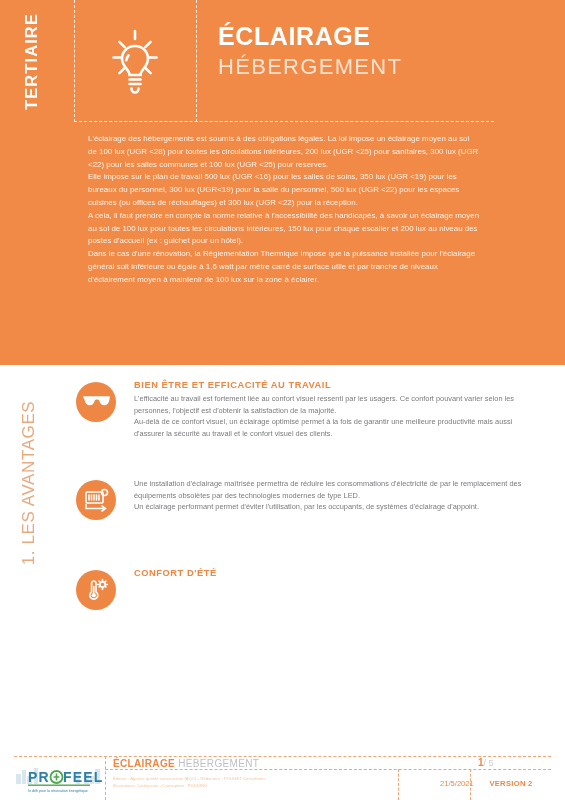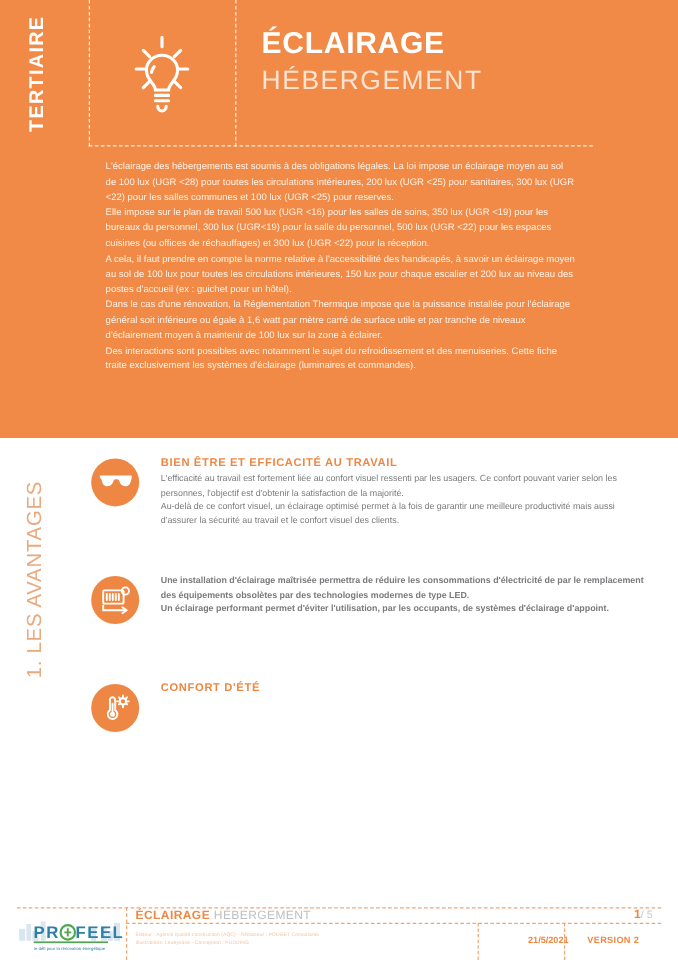--- a/index.html
+++ b/index.html
@@ -116,27 +116,27 @@
     font-size: 10px; letter-spacing: .35px;
   }
   .foot-title b { color: #EE8743; font-weight: bold; }
   .foot-title i { color: #BFC0C2; font-style: normal; }
   .foot-credits {
     position: absolute; left: 113px; top: 775px; width: 275px;
     color: #F3C3A1; font-size: 4.1px; line-height: 1.75; letter-spacing: .1px;
   }
   .foot-page {
     position: absolute; left: 478px; top: 757px; width: 66px;
-    text-align: right; font-size: 9px;
+    text-align: left; font-size: 9px;
   }
   .foot-page b { color: #EE8743; font-weight: bold; font-size: 10px; }
   .foot-page i { color: #C9CBCD; font-style: normal; }
   .foot-date {
     position: absolute; left: 400px; top: 779px; width: 70px;
-    text-align: center; color: #EE8743; font-weight: bold; font-size: 7.6px; padding-left: 40px;
+    text-align: center; color: #EE8743; font-weight: normal; font-size: 7.6px; padding-left: 40px;
   }
   .foot-version {
     position: absolute; left: 472px; top: 779px; width: 78px;
     text-align: center; color: #EE8743; font-weight: bold; font-size: 7.6px;
     letter-spacing: .3px;
   }
 </style>
 </head>
 <body>
 
@@ -169,21 +169,20 @@
         <div class="t-main">ÉCLAIRAGE</div>
         <div class="t-sub">HÉBERGEMENT</div>
       </div>
     </div>
 
     <div class="intro">
       <p>L'éclairage des hébergements est soumis à des obligations légales. La loi impose un éclairage moyen au sol de 100 lux (UGR &lt;28) pour toutes les circulations intérieures, 200 lux (UGR &lt;25) pour sanitaires, 300 lux (UGR &lt;22) pour les salles communes et 100 lux (UGR &lt;25) pour reserves.</p>
       <p>Elle impose sur le plan de travail 500 lux (UGR &lt;16) pour les salles de soins, 350 lux (UGR &lt;19) pour les bureaux du personnel, 300 lux (UGR&lt;19) pour la salle du personnel, 500 lux (UGR &lt;22) pour les espaces cuisines (ou offices de réchauffages) et 300 lux (UGR &lt;22) pour la réception.</p>
       <p>A cela, il faut prendre en compte la norme relative à l'accessibilité des handicapés, à savoir un éclairage moyen au sol de 100 lux pour toutes les circulations intérieures, 150 lux pour chaque escalier et 200 lux au niveau des postes d'accueil (ex : guichet pour un hôtel).</p>
       <p>Dans le cas d'une rénovation, la Réglementation Thermique impose que la puissance installée pour l'éclairage général soit inférieure ou égale à 1,6 watt par mètre carré de surface utile et par tranche de niveaux d'éclairement moyen à maintenir de 100 lux sur la zone à éclairer.</p>
-      <p>Des interactions sont possibles avec notamment le sujet du refroidissement et des menuiseries. Cette fiche traite exclusivement les systèmes d'éclairage (luminaires et commandes).</p>
     </div>
   </div>
 
   <div class="side-label">
     <span>1. LES AVANTAGES</span>
   </div>
 
   <div class="adv">
 
     <div class="adv-row">
@@ -200,21 +199,21 @@
     <div class="adv-row" style="margin-top:10px;">
       <div class="adv-icon">
         <svg width="26" height="24" viewBox="0 0 26 24" fill="none" stroke="#ffffff" stroke-width="1.6" stroke-linecap="round">
           <rect x="3" y="4" width="17" height="11" rx="1"></rect>
           <path d="M6 7v5M8.5 7v5M11 7v5M13.5 7v5M16 7v5"></path>
           <path d="M3 16.5v4h19"></path>
           <path d="M19 18l3.4 2.5L19 23"></path>
           <circle cx="21.5" cy="4.5" r="3"></circle>
         </svg>
       </div>
-      <div class="adv-body" style="white-space: pre-line; font-weight: bold;">Une installation d'éclairage maîtrisée permettra de réduire les consommations d'électricité de par le remplacement des équipements obsolètes par des technologies modernes de type LED.
+      <div class="adv-body" style="white-space: pre-line;">Une installation d'éclairage maîtrisée permettra de réduire les consommations d'électricité de par le remplacement des équipements obsolètes par des technologies modernes de type LED.
 Un éclairage performant permet d'éviter l'utilisation, par les occupants, de systèmes d'éclairage d'appoint.</div>
     </div>
 
     <div class="adv-row" style="">
       <div class="adv-icon">
         <svg width="26" height="26" viewBox="0 0 26 26" fill="none" stroke="#ffffff" stroke-width="1.6" stroke-linecap="round">
           <path d="M8.6 14.8V6.2a2.2 2.2 0 1 1 4.4 0v8.6a4 4 0 1 1-4.4 0z"></path>
           <circle cx="10.8" cy="18.2" r="2.1" fill="#ffffff" stroke="none"></circle>
           <path d="M10.8 9.5v7"></path>
           <circle cx="19.5" cy="7.5" r="2.6"></circle>

